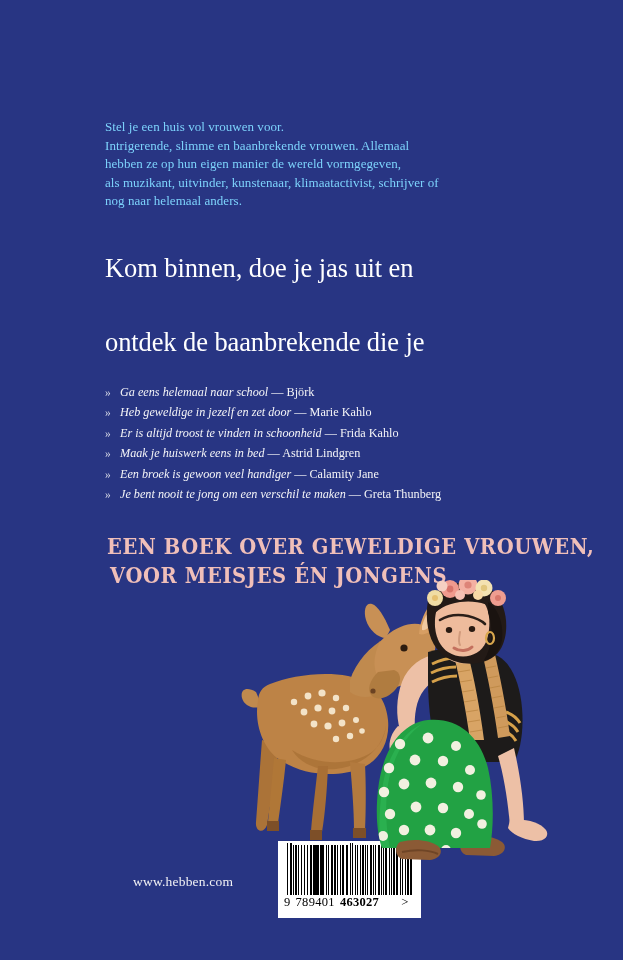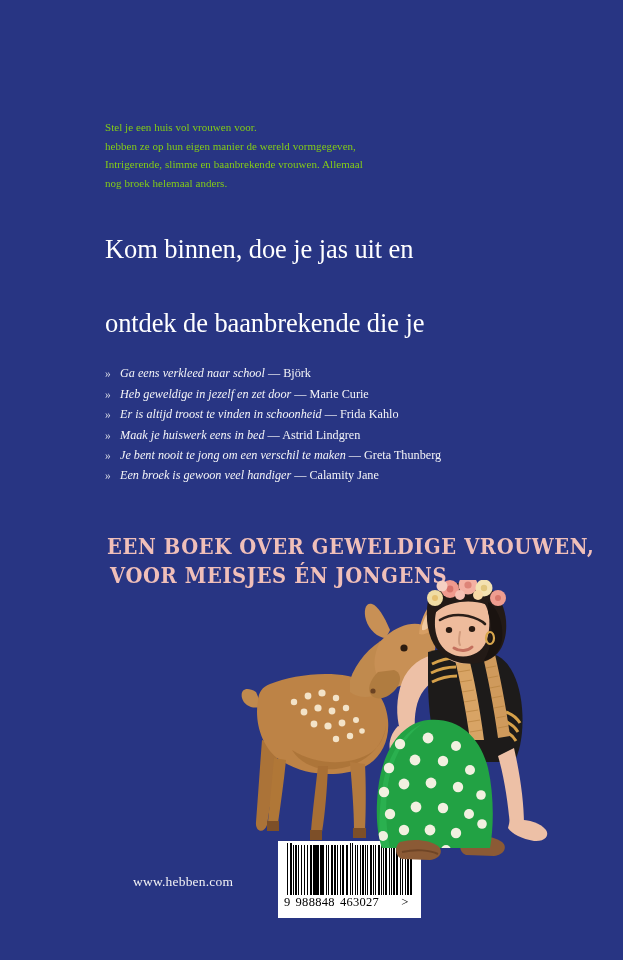--- a/index.html
+++ b/index.html
@@ -20,22 +20,22 @@
 
   
   .text-col {
     position: absolute;
     left: 105px;
     top: 118px;
     width: 400px;
   }
 
   .intro {
-    color: #84cc16;
-    font-size: 11px;
+    color: #7dd3fc;
+    font-size: 13px;
     line-height: 18.6px;
     letter-spacing: 0.05px;
   }
   .intro div { white-space: nowrap; }
 
   .headline {
     margin-top: 24px;
     color: #ffffff;
     font-size: 26.5px;
     line-height: 33px;
@@ -122,21 +122,21 @@
     top: 54px;
     width: 131px;
     font-family: "Liberation Serif", serif;
     font-size: 12.5px;
     color: #000;
     letter-spacing: 0.3px;
     white-space: nowrap;
   }
   .barcode-digits .d1 { margin-right: 5px; }
   .barcode-digits .d2 { margin-right: 5px; }
-  .barcode-digits .d3 { margin-right: 22px; }
+  .barcode-digits .d3 { margin-right: 22px; font-weight: bold; }
 
   
   .illus {
     position: absolute;
     left: 232px;
     top: 580px;
     width: 320px;
     height: 290px;
     z-index: 6;
   }
@@ -144,48 +144,49 @@
 </style>
 </head>
 <body>
 
 <div class="cover">
 
   <div class="text-col">
 
     <div class="intro">
       <div>Stel je een huis vol vrouwen voor.</div>
+      <div>Intrigerende, slimme en baanbrekende vrouwen. Allemaal</div>
       <div>hebben ze op hun eigen manier de wereld vormgegeven,</div>
-      <div>Intrigerende, slimme en baanbrekende vrouwen. Allemaal</div>
-      <div>nog broek helemaal anders.</div>
+      <div>als muzikant, uitvinder, kunstenaar, klimaatactivist, schrijver of</div>
+      <div>nog naar helemaal anders.</div>
     </div>
 
     <div class="headline">
       <div>Kom binnen, doe je jas uit en</div>
       <div>ontdek de baanbrekende die je</div>
     </div>
 
     <div class="lessons">
       <div class="lesson">
-        <span class="marker">»</span><span class="quote">Ga eens verkleed naar school</span><span class="dash"> </span><span class="dash">—</span><span class="dash"> </span><span class="person">Björk</span>
-      </div>
-      <div class="lesson">
-        <span class="marker">»</span><span class="quote">Heb geweldige in jezelf en zet door</span><span class="dash"> </span><span class="dash">—</span><span class="dash"> </span><span class="person">Marie Curie</span>
+        <span class="marker">»</span><span class="quote">Ga eens helemaal naar school</span><span class="dash"> </span><span class="dash">—</span><span class="dash"> </span><span class="person">Björk</span>
+      </div>
+      <div class="lesson">
+        <span class="marker">»</span><span class="quote">Heb geweldige in jezelf en zet door</span><span class="dash"> </span><span class="dash">—</span><span class="dash"> </span><span class="person">Marie Kahlo</span>
       </div>
       <div class="lesson">
         <span class="marker">»</span><span class="quote">Er is altijd troost te vinden in schoonheid</span><span class="dash"> </span><span class="dash">—</span><span class="dash"> </span><span class="person">Frida Kahlo</span>
       </div>
       <div class="lesson">
         <span class="marker">»</span><span class="quote">Maak je huiswerk eens in bed</span><span class="dash"> </span><span class="dash">—</span><span class="dash"> </span><span class="person">Astrid Lindgren</span>
       </div>
       <div class="lesson">
+        <span class="marker">»</span><span class="quote">Een broek is gewoon veel handiger</span><span class="dash"> </span><span class="dash">—</span><span class="dash"> </span><span class="person">Calamity Jane</span>
+      </div>
+      <div class="lesson">
         <span class="marker">»</span><span class="quote">Je bent nooit te jong om een verschil te maken</span><span class="dash"> </span><span class="dash">—</span><span class="dash"> </span><span class="person">Greta Thunberg</span>
-      </div>
-      <div class="lesson">
-        <span class="marker">»</span><span class="quote">Een broek is gewoon veel handiger</span><span class="dash"> </span><span class="dash">—</span><span class="dash"> </span><span class="person">Calamity Jane</span>
       </div>
     </div>
 
   </div>
 
   <div class="tagline">
     <div class="l1">Een boek over geweldige vrouwen,</div>
     <div class="l2">voor meisjes én jongens</div>
   </div>
 
@@ -283,21 +284,21 @@
         <i style="width: 2px; background: transparent;"></i>
         <i style="width: 2px; background: rgb(0, 0, 0);"></i>
         <i style="width: 2px; background: transparent;"></i>
         <i style="width: 2px; background: rgb(0, 0, 0);"></i>
         <i style="width: 1px; background: transparent;"></i>
         <i style="width: 3px; background: rgb(0, 0, 0); height: 104%;"></i>
         <i style="width: 2px; background: transparent; height: 104%;"></i>
         <i style="width: 3px; background: rgb(0, 0, 0); height: 104%;"></i>
       </div>
     <div class="barcode-digits">
-      <span class="d1">9</span><span class="d2">988848</span><span class="d3">463027</span><span>&gt;</span>
+      <span class="d1">9</span><span class="d2">789401</span><span class="d3">463027</span><span>&gt;</span>
     </div>
   </div>
 
   <div class="illus">
     <svg width="320" height="290" viewBox="0 0 320 290" xmlns="http://www.w3.org/2000/svg">
       <defs>
         <clipPath id="skirtClip">
           <path d="M196 140 C168 143 150 172 146 210 C143 238 146 256 150 268 L258 268 C262 246 262 214 256 188 C248 156 226 137 196 140 Z"></path>
         </clipPath>
       </defs>

